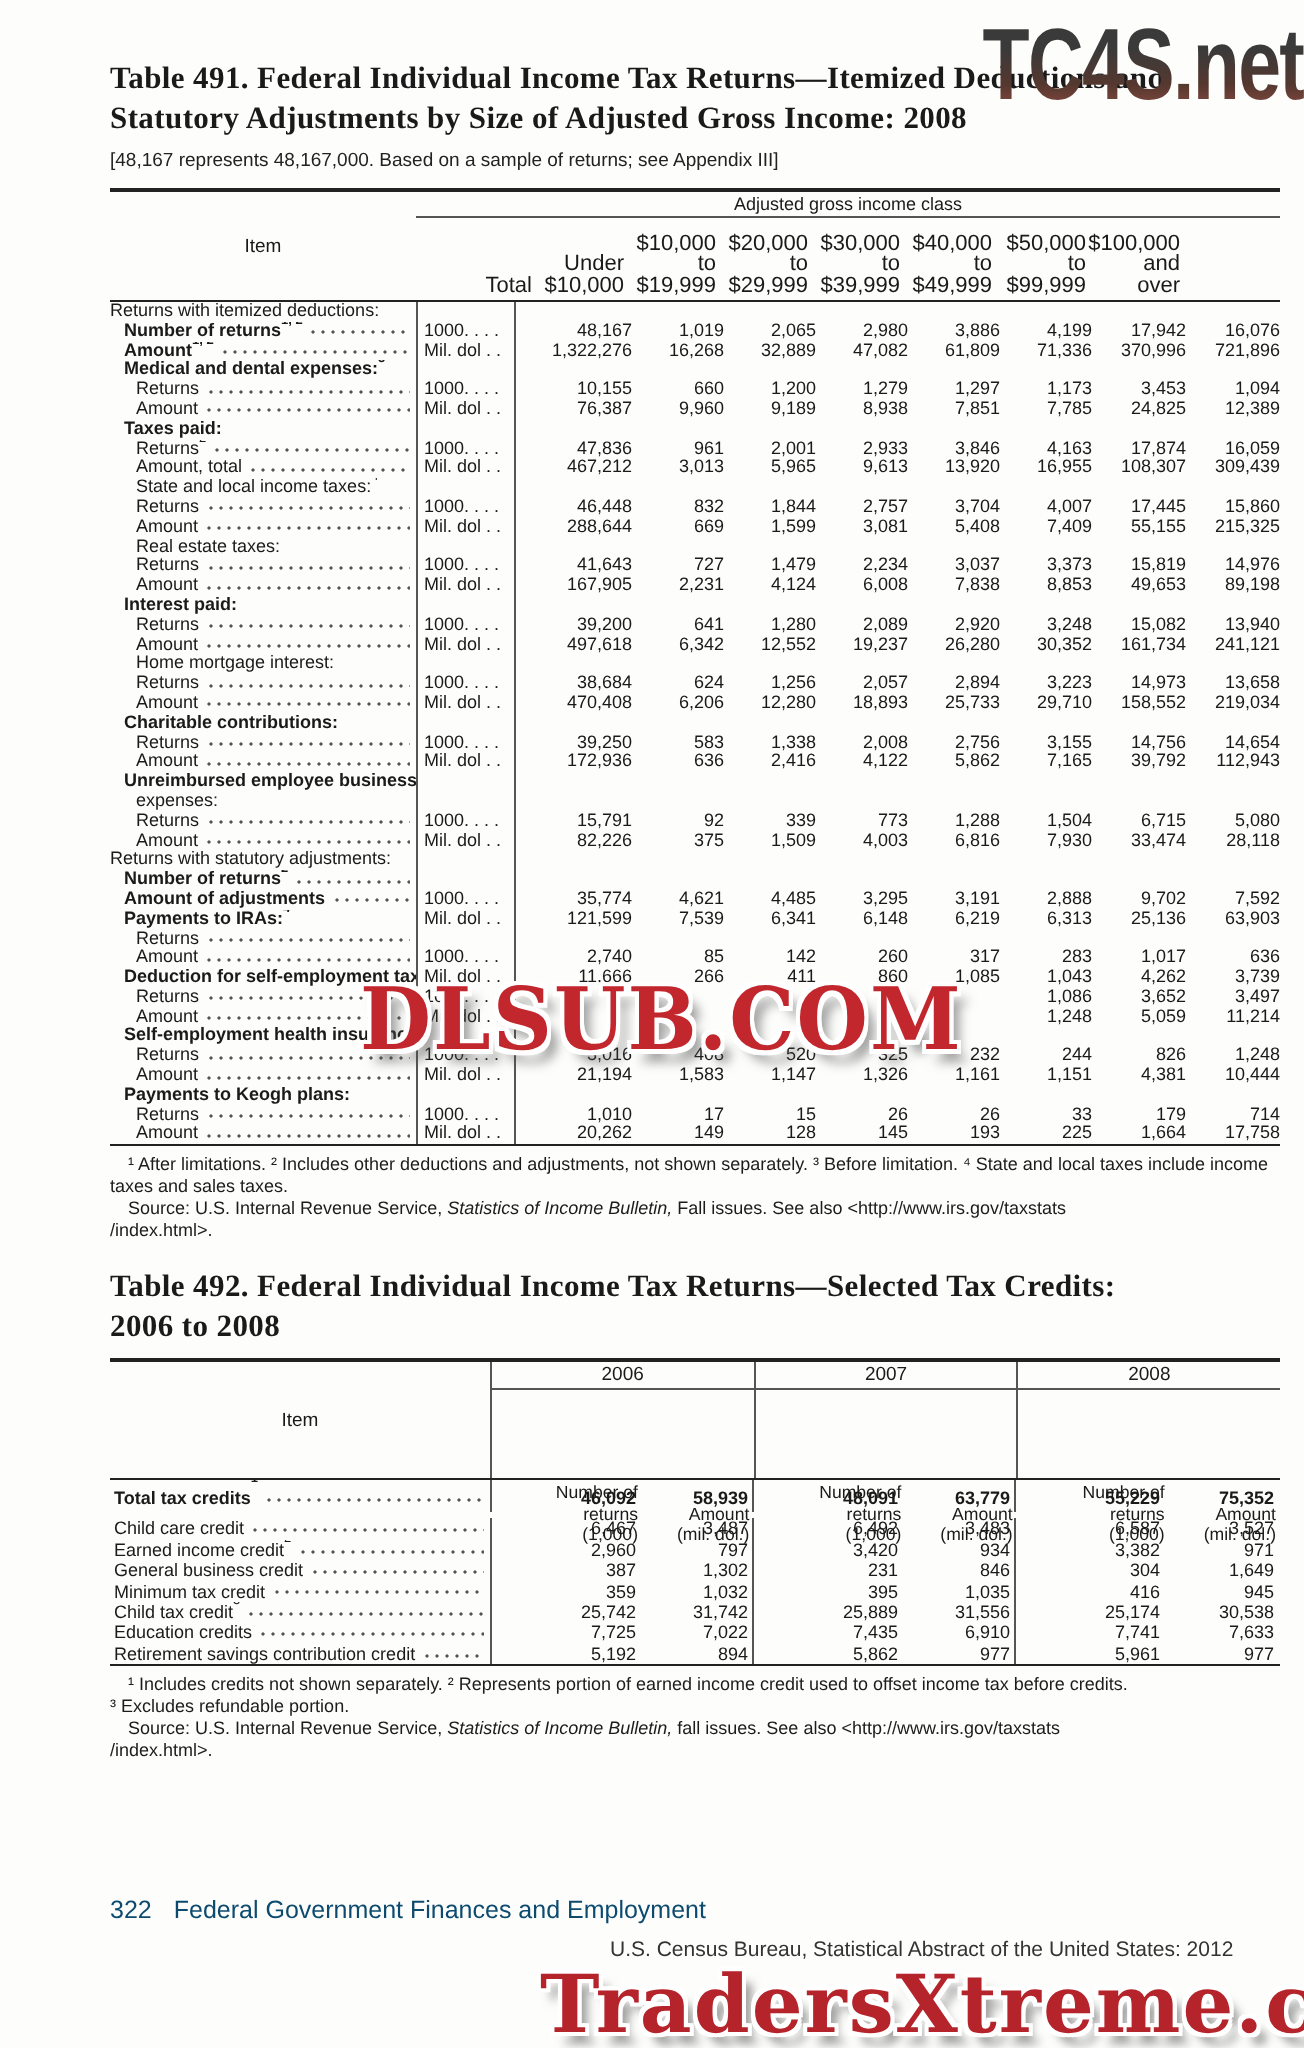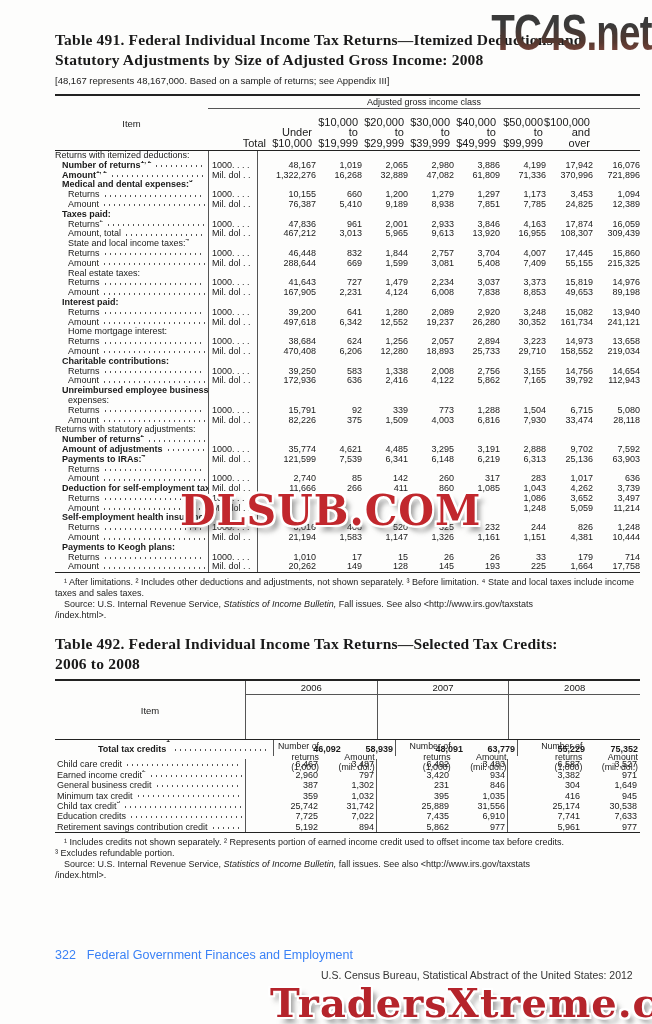--- a/index.html
+++ b/index.html
@@ -52,26 +52,26 @@
   .ygroup{flex:1;box-sizing:border-box;border-left:1px solid #555;display:flex;flex-direction:column;gap:46px;}
   .yr{text-align:center;font-size:9.5px;border-bottom:1px solid #555;padding:1px 0;}
   .ycols{display:flex;flex:1;align-items:flex-end;padding-bottom:2px;}
   .ycol{text-align:right;font-size:8.8px;line-height:10.5px;}
   .ycol.rw{width:73px;} .ycol.aw{flex:1;padding-right:2px;}
   .t492 .r{display:flex;height:10.4px;line-height:10.4px;font-size:9px;}
   .t492 .lbl{width:190px;box-sizing:border-box;display:flex;overflow:hidden;white-space:nowrap;padding-left:2px;}
   .d{text-align:right;box-sizing:border-box;white-space:nowrap;}
   .d0,.d2,.d4{width:73px;border-left:1px solid #555;}
   .d1,.d3{width:58px;padding-right:2px;} .d5{width:59px;padding-right:2px;}
-  .t492 .r.bold{font-weight:bold;height:16px;line-height:18px;margin-bottom:3px;margin-left:41px;}
+  .t492 .r.bold{font-weight:bold;height:16px;line-height:18px;margin-bottom:3px;}
 
   
-  .pageline{position:absolute;left:55px;top:948px;font-size:12.5px;color:#3b82f6;}
+  .pageline{position:absolute;left:55px;top:948px;font-size:12.5px;color:#0c4a6e;}
   .pageline .num{margin-right:11px;}
-  .credit{position:absolute;left:321px;top:969px;font-size:10.5px;color:#333;}
+  .credit{position:absolute;left:305px;top:969px;font-size:10.5px;color:#333;}
 
   
   .wm{position:absolute;z-index:9;white-space:nowrap;font-family:"DejaVu Serif",serif;font-weight:bold;
       color:#c1272d;letter-spacing:1px;
       text-shadow:-2px -2px 0 #fff,2px -2px 0 #fff,-2px 2px 0 #fff,2px 2px 0 #fff,
                   0 -2px 0 #fff,0 2px 0 #fff,-2px 0 0 #fff,2px 0 0 #fff,
                   5px 6px 5px rgba(80,80,80,.55);}
   .wm-dlsub{left:180px;top:486px;font-size:41px;transform:scaleY(1.05);}
   .wm-traders{left:270px;top:979px;font-size:40px;color:#b5242b;}
   .wm-tc4s{position:absolute;right:0px;top:2px;z-index:9;font-family:"Liberation Sans",sans-serif;
@@ -230,21 +230,21 @@
             <div class="c c7">1,094</div>
           </div>
           <div class="r ind2">
             <div class="lbl">
               <span>Amount</span>
               <sup></sup>
               <span class="lead"></span>
             </div>
             <div class="unit">Mil. dol . .</div>
             <div class="c c0">76,387</div>
-            <div class="c c1">5,410</div>
+            <div class="c c1">9,960</div>
             <div class="c c2">9,189</div>
             <div class="c c3">8,938</div>
             <div class="c c4">7,851</div>
             <div class="c c5">7,785</div>
             <div class="c c6">24,825</div>
             <div class="c c7">12,389</div>
           </div>
           <div class="r ind1 noleaders">
             <div class="lbl">
               <span>Taxes paid:</span>

